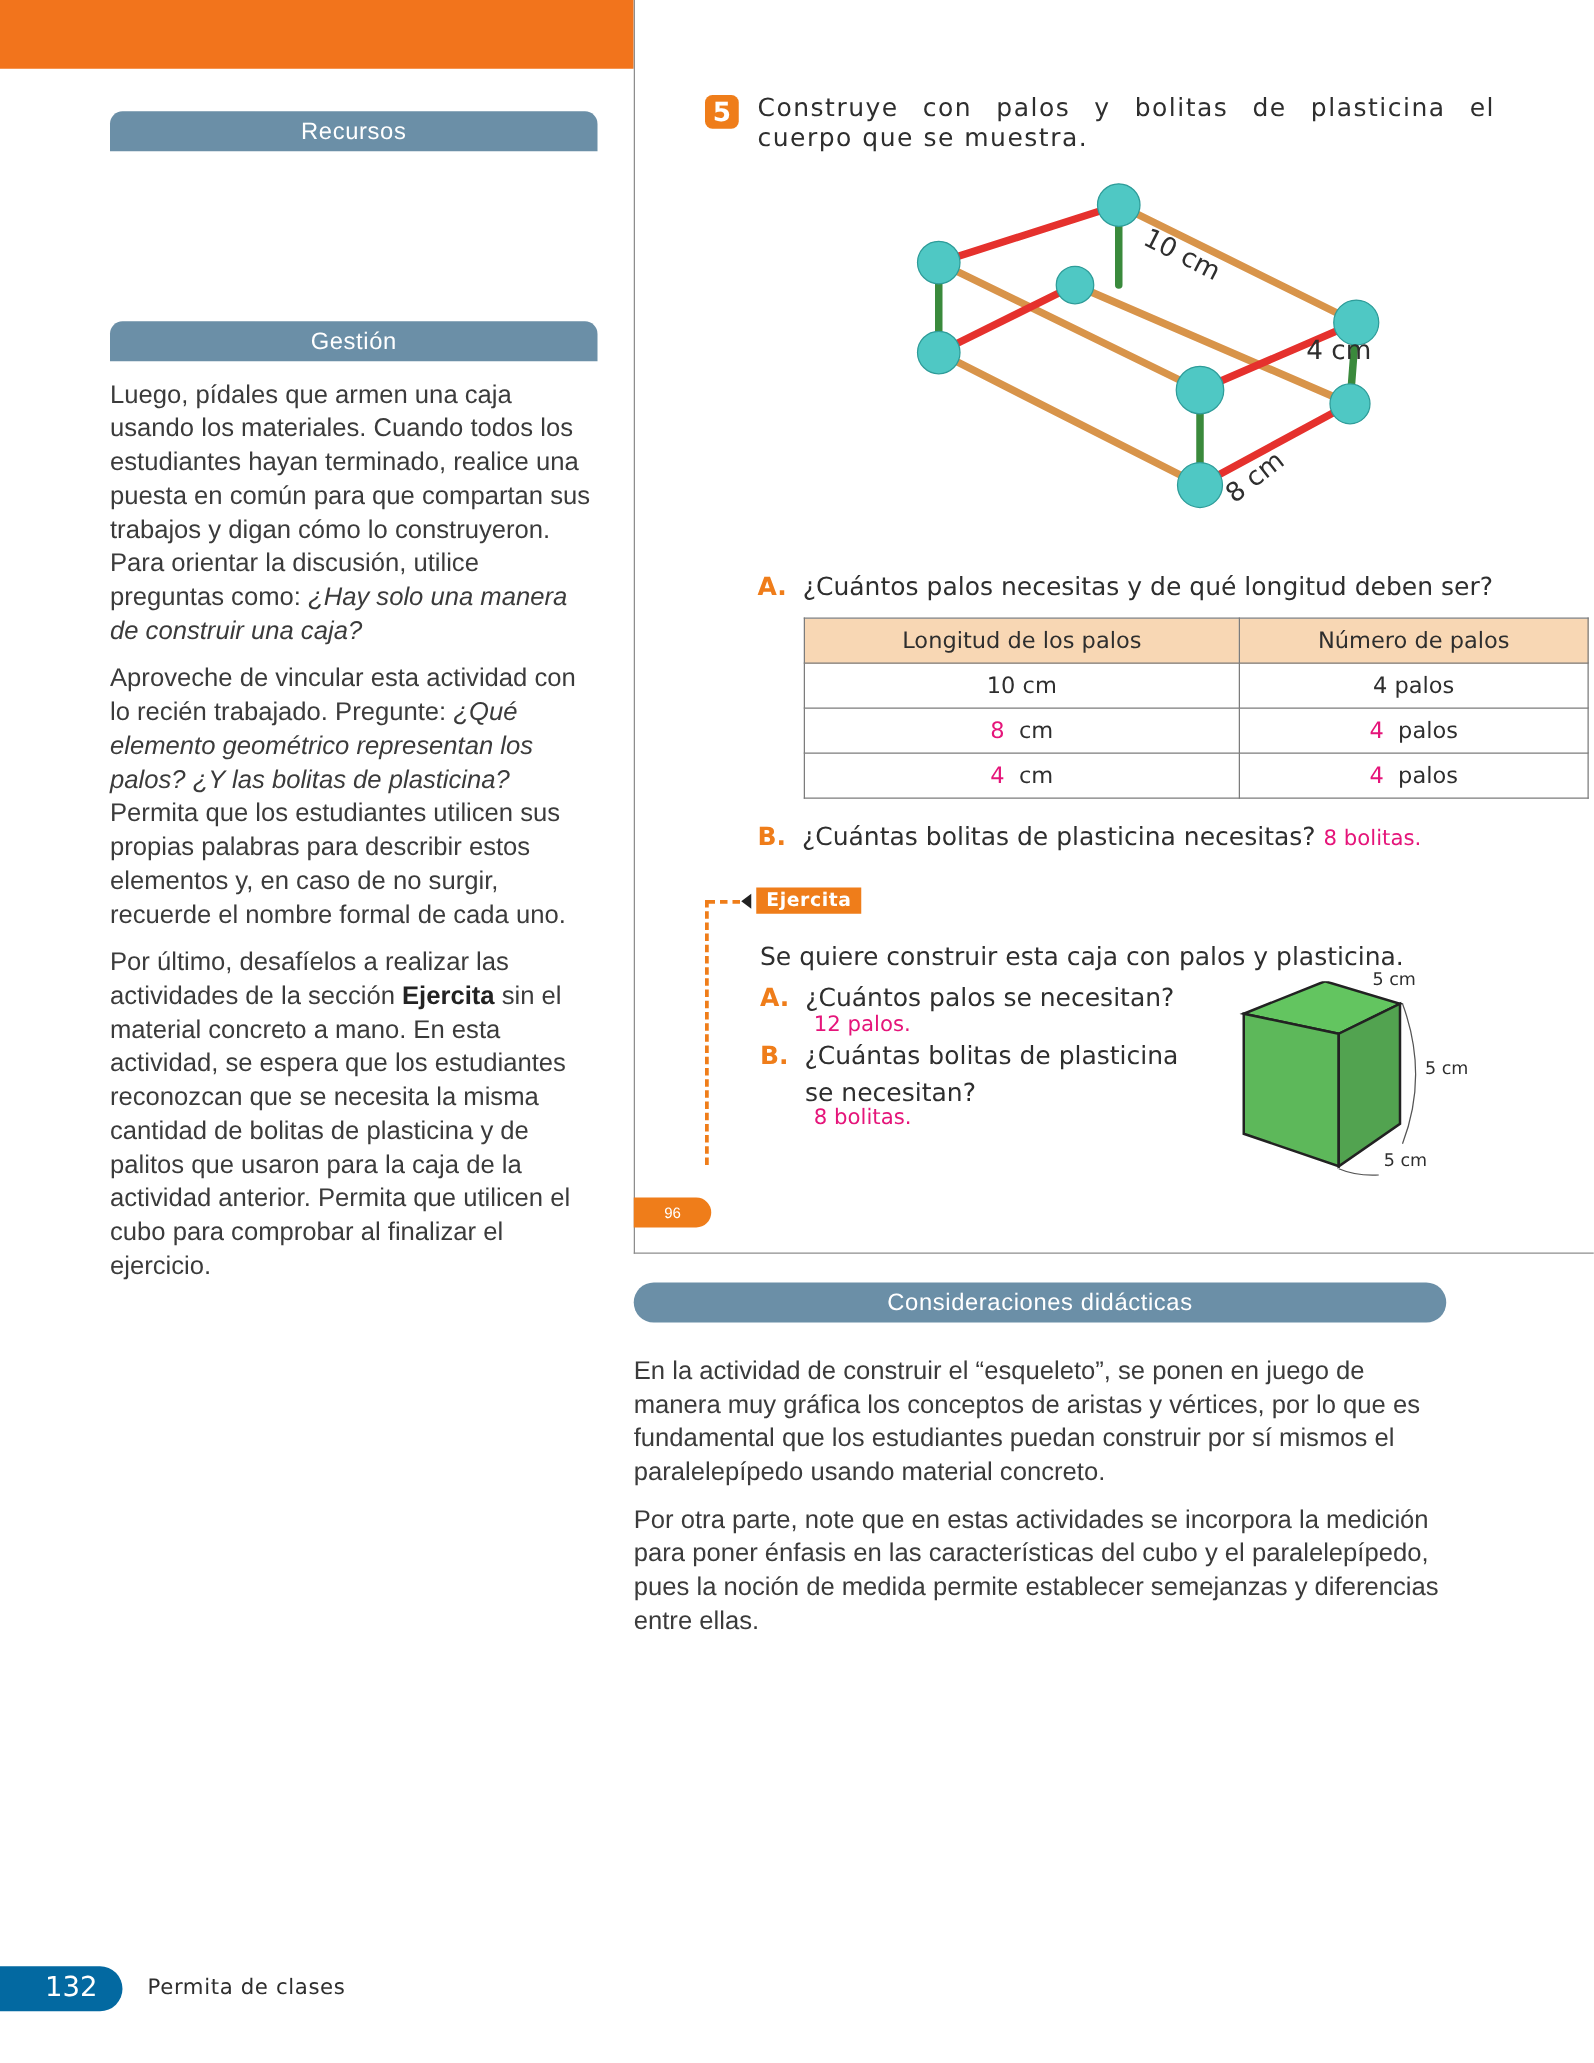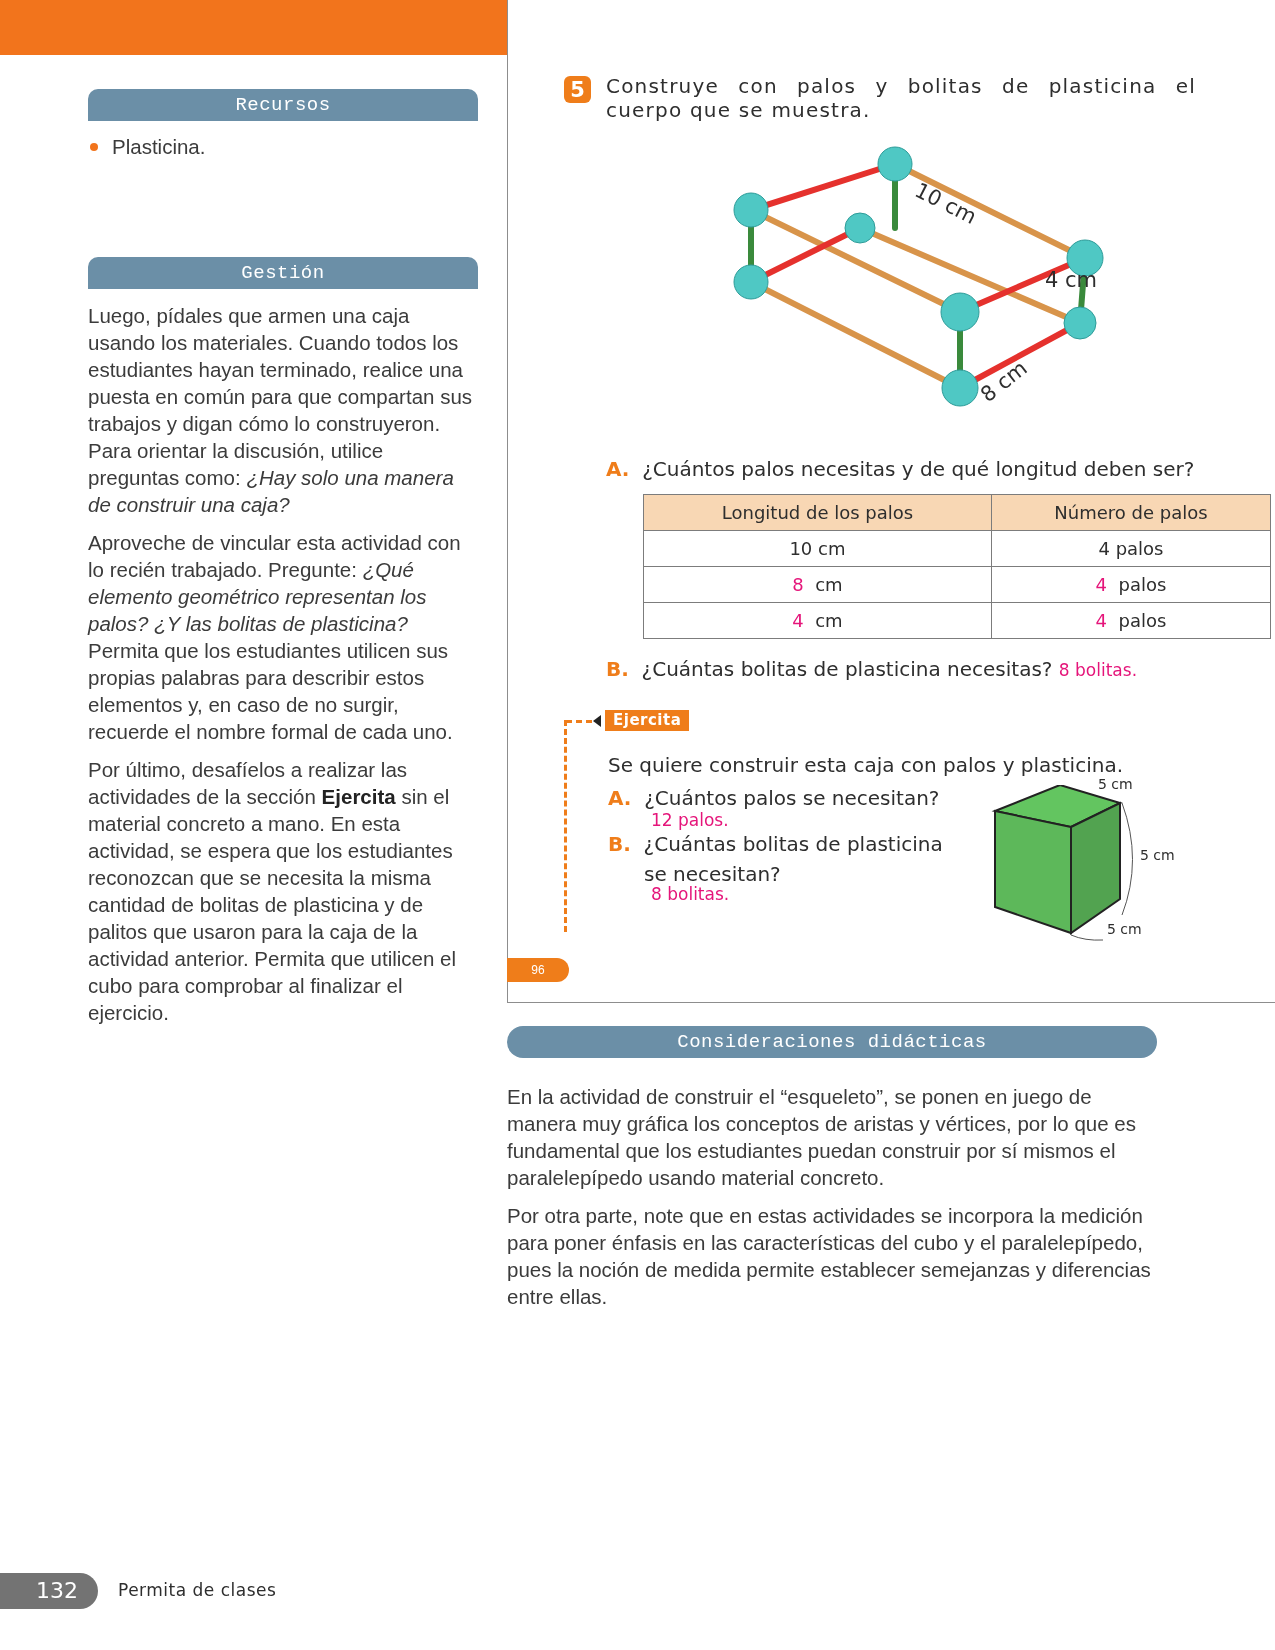--- a/index.html
+++ b/index.html
@@ -1,21 +1,21 @@
 <!DOCTYPE html>
 <html><head>
 <meta charset="utf-8">
 <style>
   html, body { margin:0; padding:0; }
   body { width:1275px; height:1650px; position:relative; background:#ffffff; overflow:hidden;
          font-family:"Liberation Sans", sans-serif; color:#3a3a3a; }
   .topbar { position:absolute; left:0; top:0; width:507px; height:55px; background:#f2741c; }
   .page-frame { position:absolute; left:507px; top:0; width:768px; height:1003px; border-left:1px solid #8d8d8d; border-bottom:1px solid #8d8d8d; box-sizing:border-box; background:#fff; }
   .sec-head { position:absolute; height:32px; background:#6b8fa7; color:#fff; border-radius:10px 10px 0 0;
-              font-family:Liberation Mono, monospace; font-size:19px; text-align:center; line-height:33px; letter-spacing:0.5px; }
+              font-family:Liberation Sans, sans-serif; font-size:19px; text-align:center; line-height:33px; letter-spacing:0.5px; }
   .left-col { position:absolute; left:88px; width:390px; font-size:20.5px; line-height:27px; color:#3b3b3b; }
   .left-col p { margin:0 0 11px 0; }
   .left-col ul { margin:0; padding:0; list-style:none; }
   .left-col li { position:relative; padding-left:24px; margin-bottom:6px; }
   .left-col li .bullet { position:absolute; left:2px; top:10px; width:8px; height:8px; border-radius:50%; background:#f2741c; }
   .it { font-style:italic; }
   .bd { font-weight:bold; color:#222; }
   .kid { font-family:"DejaVu Sans", sans-serif; color:#2e2e2e; }
   .orange-letter { color:#ef7d1a; font-weight:bold; font-family:"DejaVu Sans", sans-serif; }
   .pink { color:#e5157a; }
@@ -25,34 +25,33 @@
   table.sticks { position:absolute; left:643px; top:494px; width:628px; border-collapse:collapse; font-size:18px; font-family:"DejaVu Sans", sans-serif; color:#2e2e2e; }
   table.sticks th, table.sticks td { border:1px solid #7c7c7c; height:35px; text-align:center; font-weight:normal; padding:0; }
   table.sticks th { background:#f8d7b4; }
   .ej-tag { position:absolute; left:605px; top:710px; height:21px; background:#ef7d1a; color:#fff; font-weight:bold; font-size:15px; line-height:21px; padding:0 8px; font-family:"DejaVu Sans", sans-serif; letter-spacing:0.5px; }
   .ej-arrow { position:absolute; left:593px; top:715px; width:0; height:0; border-top:6px solid transparent; border-bottom:6px solid transparent; border-right:8px solid #222; }
   .ej-dash-h { position:absolute; left:566px; top:720px; width:26px; border-top:3px dashed #ef7d1a; }
   .ej-dash-v { position:absolute; left:564px; top:720px; height:212px; border-left:3px dashed #ef7d1a; }
   .pg-tab { position:absolute; left:507px; top:958px; width:62px; height:24px; background:#ef7d1a; border-radius:0 14px 14px 0; color:#fff; font-size:12px; text-align:center; line-height:24px; }
   .consid-text { position:absolute; left:507px; top:1083px; width:650px; font-size:20.5px; line-height:27px; color:#3b3b3b; }
   .consid-text p { margin:0 0 11px 0; }
-  .footer-tab { position:absolute; left:0; top:1573px; width:98px; height:36px; background:#737373; border-radius:0 18px 18px 0; color:#fff; font-size:22px; text-align:right; padding-right:20px; box-sizing:border-box; line-height:36px; font-family:"DejaVu Sans", sans-serif; }
+  .footer-tab { position:absolute; left:0; top:1573px; width:98px; height:36px; background:#0369a1; border-radius:0 18px 18px 0; color:#fff; font-size:22px; text-align:right; padding-right:20px; box-sizing:border-box; line-height:36px; font-family:"DejaVu Sans", sans-serif; }
   .footer-label { position:absolute; left:118px; top:1580px; font-size:17px; font-family:"DejaVu Sans", sans-serif; color:#2e2e2e; letter-spacing:0.5px; }
 </style>
 </head>
 <body>
 
 <div class="topbar"></div>
 
 <div class="page-frame"></div>
 
 <div class="sec-head" style="left:88px; top:89px; width:390px;">Recursos</div>
 <div class="left-col" style="top:133px;">
   <ul>
-    <li><span class="bullet"></span><span>Plasticina.</span></li>
   </ul>
 </div>
 
 <div class="sec-head" style="left:88px; top:257px; width:390px;">Gestión</div>
 <div class="left-col" style="top:302px;">
   <p><span>Luego, pídales que armen una caja usando los materiales. Cuando todos los estudiantes hayan terminado, realice una puesta en común para que compartan sus trabajos y digan cómo lo construyeron. Para orientar la discusión, utilice preguntas como: </span><span class="it">¿Hay solo una manera de construir una caja?</span></p>
   <p><span>Aproveche de vincular esta actividad con lo recién trabajado. Pregunte: </span><span class="it">¿Qué elemento geométrico representan los palos? ¿Y las bolitas de plasticina?</span><span> Permita que los estudiantes utilicen sus propias palabras para describir estos elementos y, en caso de no surgir, recuerde el nombre formal de cada uno.</span></p>
   <p><span>Por último, desafíelos a realizar las actividades de la sección </span><span class="bd">Ejercita</span><span> sin el material concreto a mano. En esta actividad, se espera que los estudiantes reconozcan que se necesita la misma cantidad de bolitas de plasticina y de palitos que usaron para la caja de la actividad anterior. Permita que utilicen el cubo para comprobar al finalizar el ejercicio.</span></p>
 </div>
 

